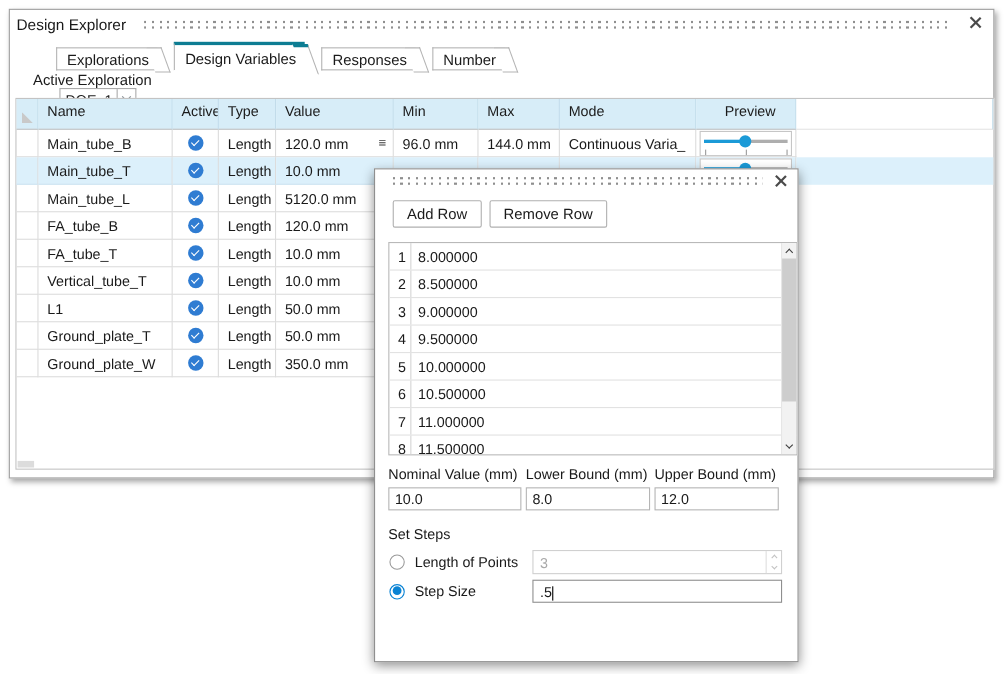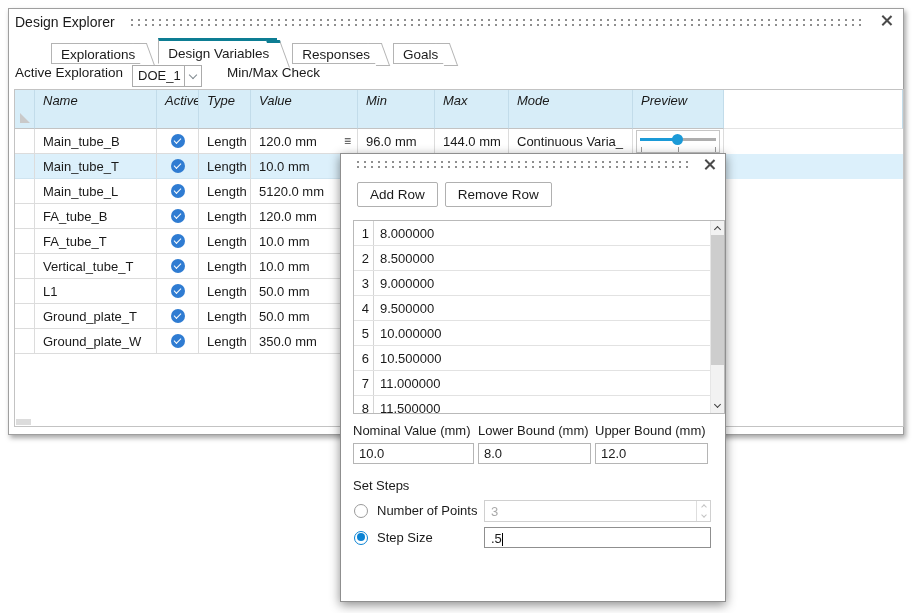--- a/index.html
+++ b/index.html
@@ -37,54 +37,54 @@
          border-bottom: 1px solid #b4b4b4; white-space: nowrap; }
   .tab::after { content: ""; position: absolute; top: -1px; right: -8px; width: 13px;
          height: calc(100% + 2px); background: #fff; transform: skewX(20deg);
          border-top: 1px solid #b4b4b4; border-right: 1px solid #b4b4b4;
          border-bottom: 1px solid #b4b4b4; }
   .tab.active { height: 26px; padding-top: 5px; border-top: 3px solid #0d7d93;
          border-bottom: 1px solid #fff; z-index: 2; }
   .tab.active::after { border-top: 3px solid #0d7d93; border-bottom: 1px solid #fff; }
 
   
-  .toolbar { position: absolute; left: 6px; top: 56px; height: 24px; display: flex;
-             font-size: 13.5px; }
+  .toolbar { position: absolute; left: 16px; top: 56px; height: 24px; display: flex;
+             align-items: center; font-size: 13.5px; flex-direction: column; }
   .combo { margin-left: 9px; width: 70px; height: 22px; border: 1px solid #ababab;
            display: flex; background: #fff; }
   .combo-value { flex: 1; padding: 2px 0 0 5px; font-size: 13px; }
   .combo-arrow { width: 17px; border-left: 1px solid #ababab; display: flex;
            align-items: center; justify-content: center; }
   .chev { display: inline-block; width: 6px; height: 6px;
           border-right: 1.5px solid #808a90; border-bottom: 1.5px solid #808a90; }
   .chev.down { transform: rotate(45deg); margin-top: -3px; }
   .minmax-label { margin-left: 25px; }
 
   
   .vtable { position: absolute; left: 5px; top: 80px; width: 890px; height: 338px;
             border: 1px solid #c3c3c3; background: #fff; font-size: 13px; }
   .trow { display: flex; height: 25px; }
-  .trow.thead { height: 39px; font-style: italic; }
+  .trow.thead { height: 28px; }
   .cell { border-right: 1px solid #dcdcdc; border-bottom: 1px solid #dcdcdc;
           padding: 5px 0 0 8px; white-space: nowrap; overflow: hidden; position: relative; }
   .thead .cell { background: #d7edf8; border-right: 1px solid #c2dcea;
           border-bottom: 1px solid #c3c3c3; padding-top: 3px; }
   .thead .c-fill { background: #fff; border-bottom: 1px solid #e4e4e4; }
   .c-sel  { width: 20px; padding: 0; }
   .c-name { width: 122px; }
   .c-active { width: 42px; padding: 0; display: flex; align-items: center; justify-content: center; }
   .thead .c-active { display: block; padding: 3px 0 0 8px; }
   .c-type { width: 52px; }
   .c-value { width: 107px; display: flex; padding-top: 0; align-items: center; }
   .thead .c-value { display: block; padding-top: 3px; }
   .c-value .val-text { flex: 1; }
   .c-min  { width: 77px; }
   .c-max  { width: 74px; }
   .c-mode { width: 124px; }
-  .c-prev { width: 91px; padding: 0; }
+  .c-prev { width: 91px; padding: 0; text-align: center; }
   .c-fill { flex: 1; border-right: none; border-bottom: none; }
   .trow.selected .cell { background: #dcf0fb; border-bottom-color: #cfe4f0; }
   .corner-tri { position: absolute; left: 5px; bottom: 5px; width: 10px; height: 10px;
           background: #c9c9c9; clip-path: polygon(0 0, 0 100%, 100% 100%); }
   .chk { position: relative; width: 14px; height: 14px; border-radius: 50%;
          background: #2f7cd2; }
   .chk::after { content: ""; position: absolute; left: 3.5px; top: 4px; width: 6px;
          height: 3px; border-left: 1.5px solid #fff; border-bottom: 1.5px solid #fff;
          transform: rotate(-45deg); }
   .menu-icon { font-size: 12px; color: #3a3a3a; padding-right: 6px; }
@@ -171,21 +171,21 @@
     <div class="titlebar">
       <span class="panel-title">Design Explorer</span>
       <span class="drag-dots panel-dots"></span>
       <span class="close-x panel-close"></span>
     </div>
 
     <div class="tabs">
       <div class="tab">Explorations</div>
       <div class="tab active">Design Variables</div>
       <div class="tab">Responses</div>
-      <div class="tab">Goals</div>
+      <div class="tab">Number</div>
     </div>
 
     <div class="toolbar">
       <span>Active Exploration</span>
       <div class="combo">
         <span class="combo-value">DOE_1</span>
         <span class="combo-arrow">
           <span class="chev down"></span>
         </span>
       </div>
@@ -441,21 +441,21 @@
     <span class="fld-label lb-upper">Upper Bound (mm)</span>
 
     <input class="fld f-nominal" type="text" value="10.0" style="">
     <input class="fld f-lower" type="text" value="8.0" style="">
     <input class="fld f-upper" type="text" value="12.0" style="">
 
     <span class="set-steps">Set Steps</span>
 
     <div class="radio-row rr-points">
       <span class="radio"></span>
-      <span class="radio-label">Number of Points</span>
+      <span class="radio-label">Length of Points</span>
     </div>
     <div class="nop-field">
       <span>3</span>
       <span class="spin">
         <div class="sp-up">
             <span class="sp-chev"></span>
           </div>
         <div class="sp-dn">
             <span class="sp-chev"></span>
           </div>

